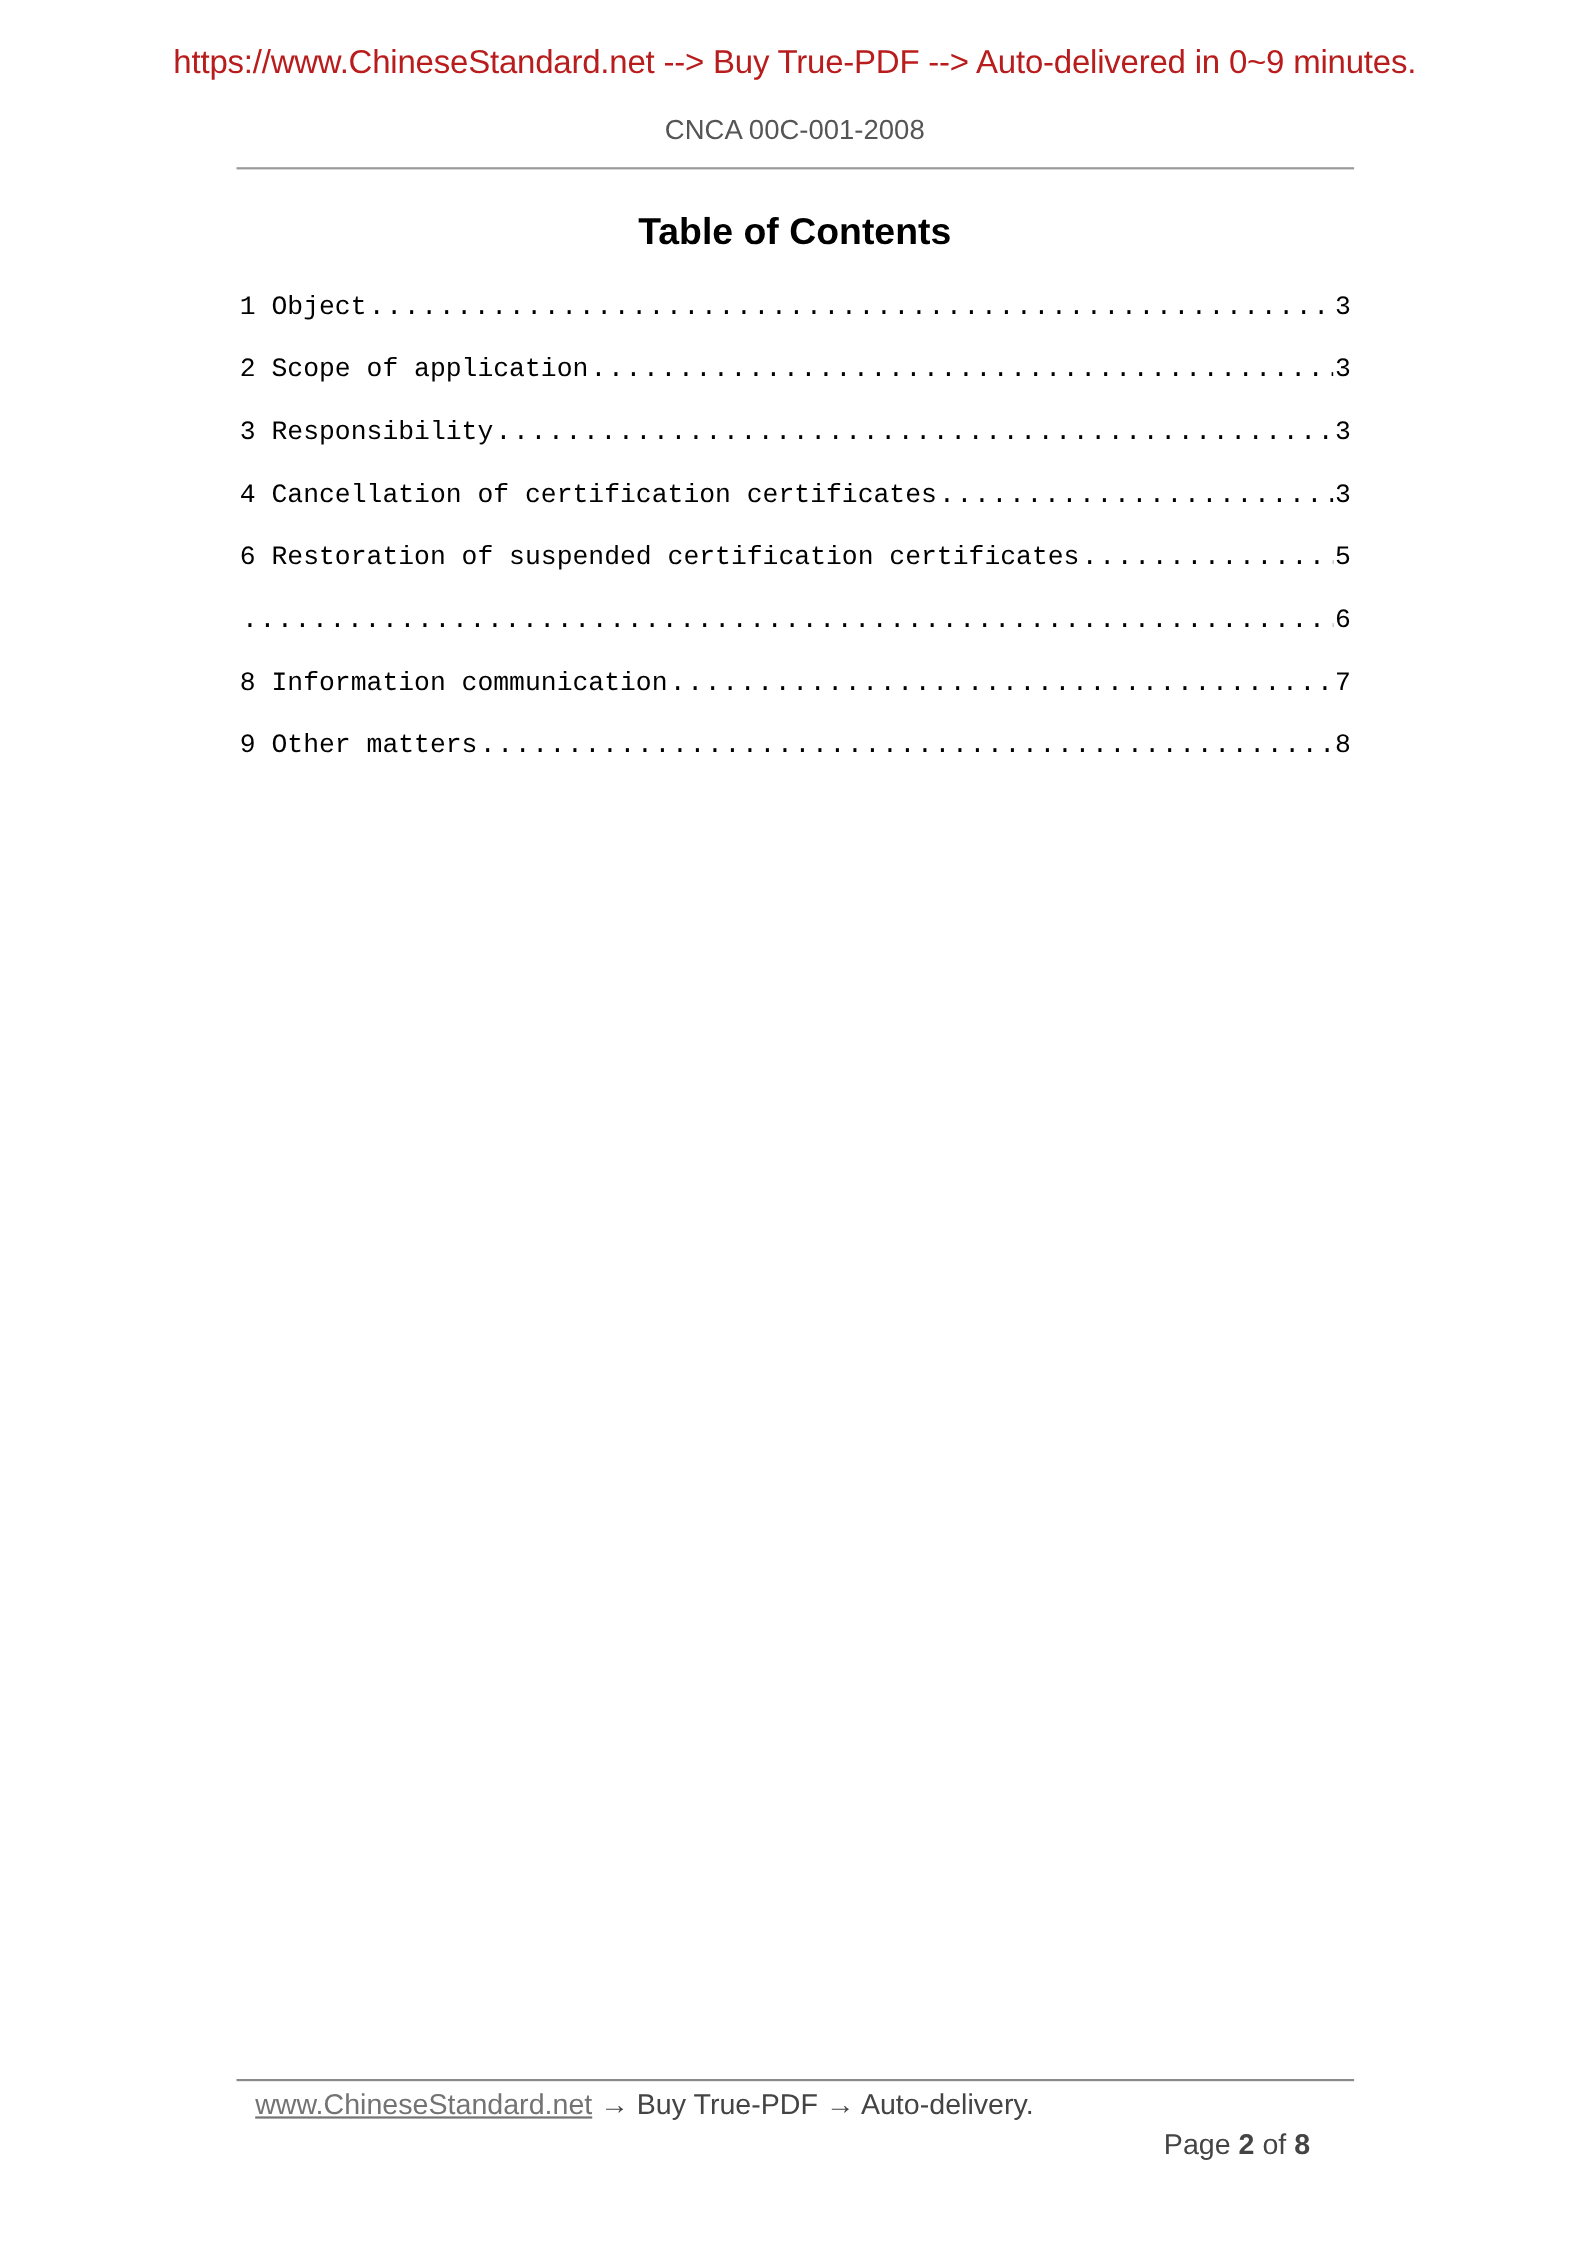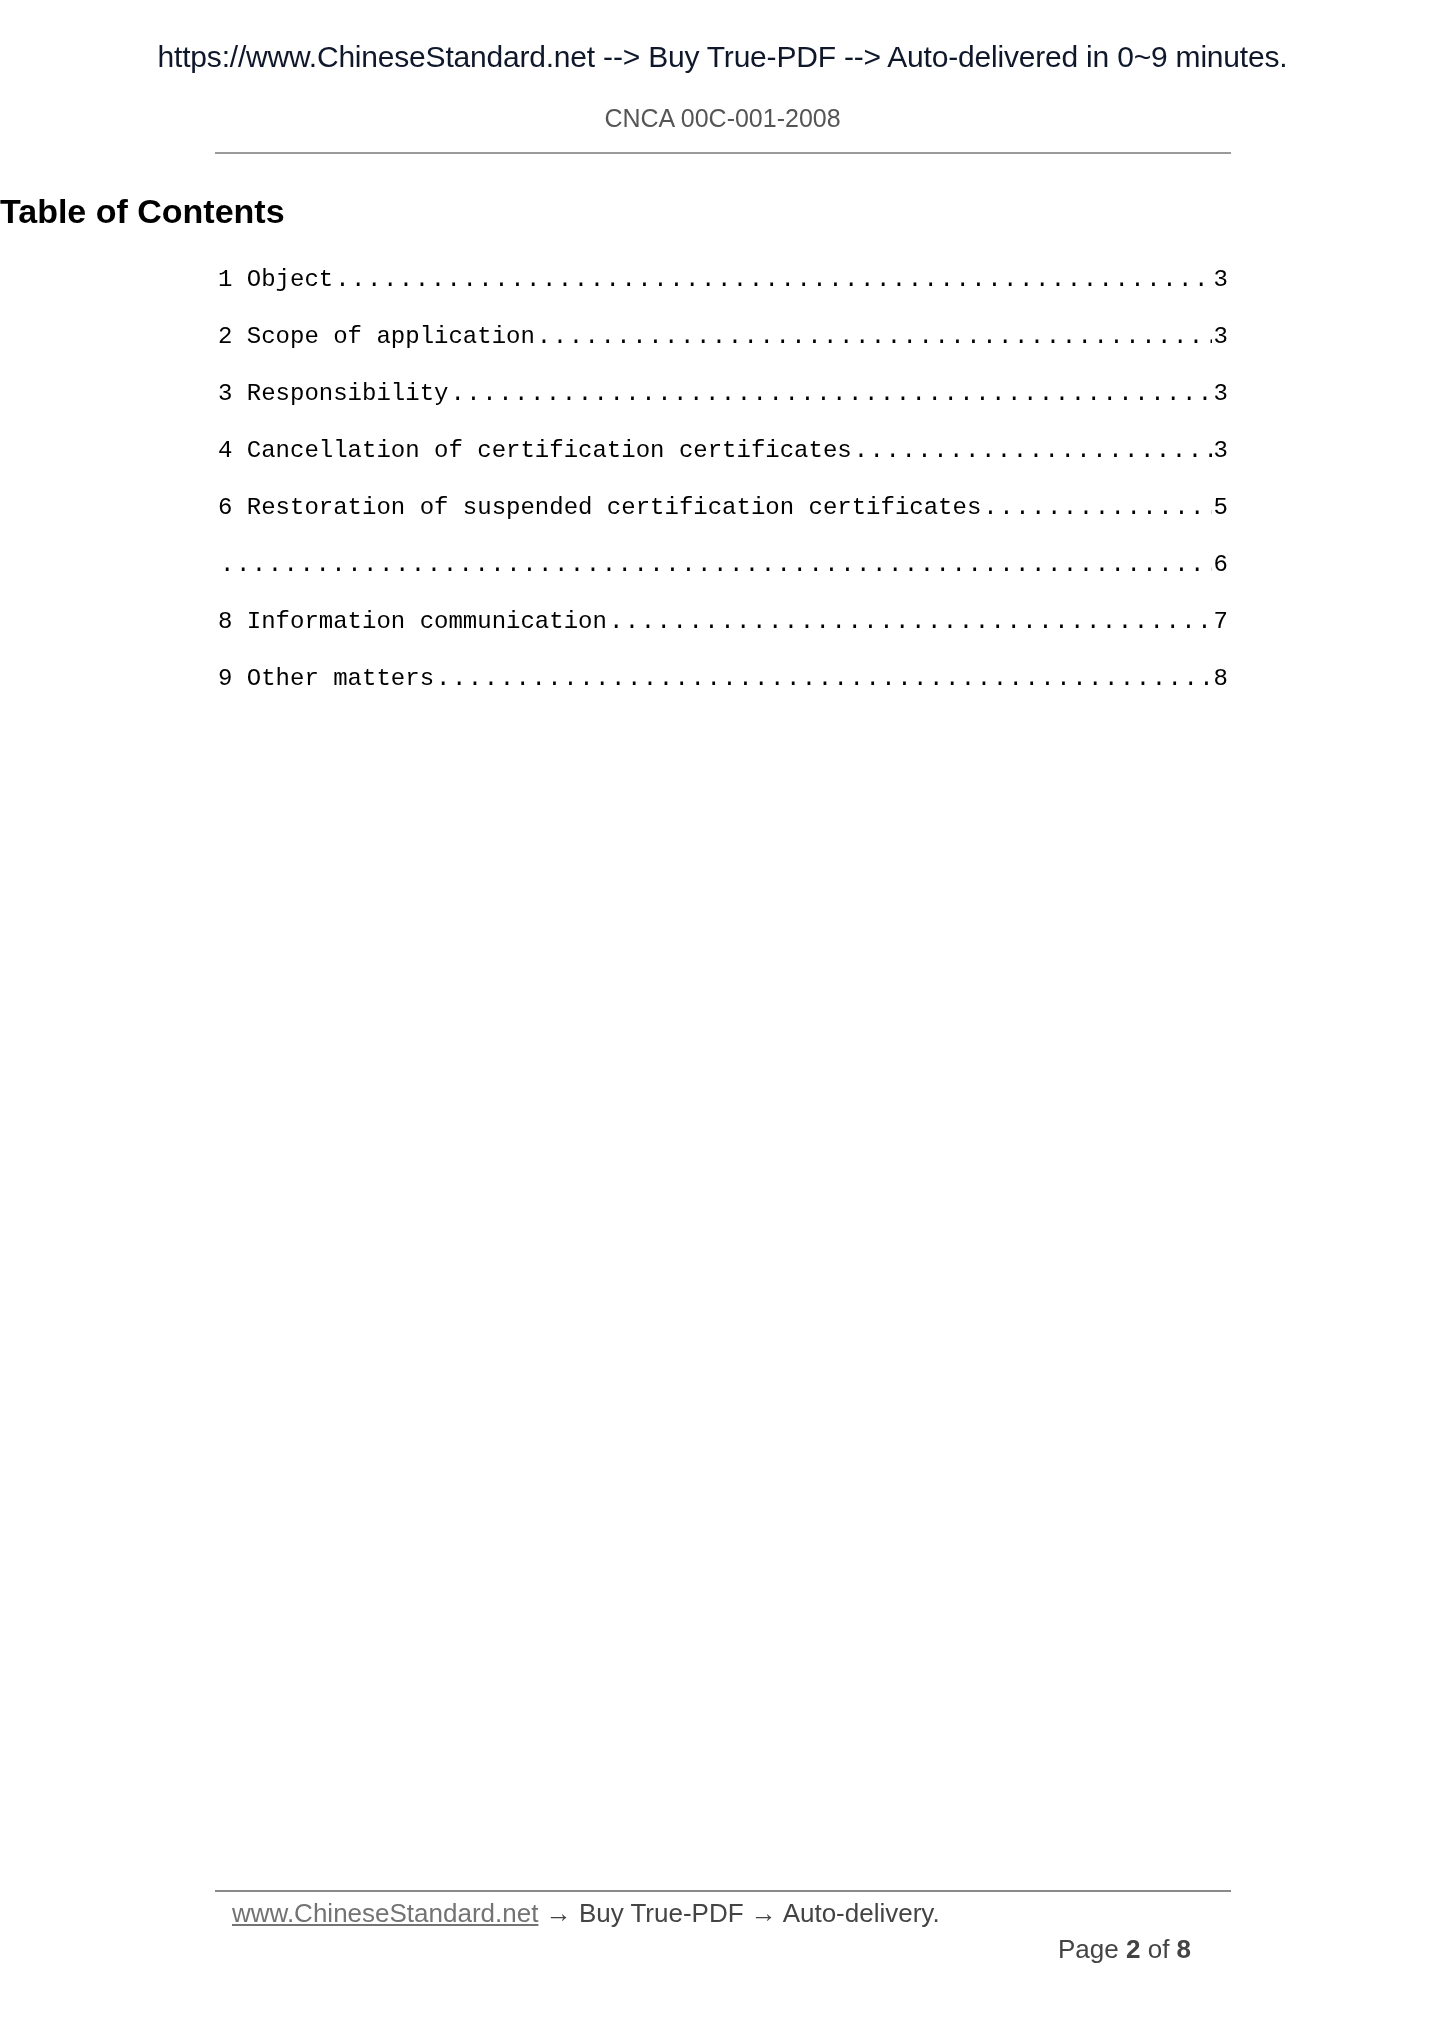--- a/index.html
+++ b/index.html
@@ -1,23 +1,23 @@
 <!DOCTYPE html>
 <html><head>
 <meta charset="utf-8">
 <style>
   html, body { margin: 0; padding: 0; background: #ffffff; }
   body { width: 1445px; height: 2044px; position: relative; overflow: hidden;
          font-family: "Liberation Sans", sans-serif; color: #000; }
   .top-banner { position: absolute; left: 0; width: 1445px; top: 40px; text-align: center;
-                font-size: 30px; color: #0f172a; letter-spacing: -0.2px; }
+                font-size: 30px; color: #b91c1c; letter-spacing: -0.2px; }
   .doc-code { position: absolute; left: 0; width: 1445px; top: 104px; text-align: center;
               font-size: 25px; color: #555; }
   .hr-top { position: absolute; left: 215px; width: 1016px; top: 152px; height: 2px; background: #9a9a9a; }
-  .toc-title { position: absolute; left: 0; width: 1445px; top: 192px; 
+  .toc-title { position: absolute; left: 0; width: 1445px; top: 192px; text-align: center;
                font-size: 34px; font-weight: bold; }
   .toc { position: absolute; left: 218px; width: 1010px; top: 262px; font-family: Liberation Mono, monospace; }
   .toc-row { display: flex; align-items: baseline; height: 57px; font-size: 24px; line-height: 36px; }
   .toc-label { white-space: nowrap; }
   .toc-dots { flex: 1; overflow: hidden; white-space: nowrap; margin: 0 2px; letter-spacing: 1.5px; color:#000; }
   .toc-dots::before { content: "................................................................................................................................................................................................................................"; }
   .toc-page { white-space: nowrap; text-align: right; }
   .hr-bottom { position: absolute; left: 215px; width: 1016px; top: 1890px; height: 2px; background: #8a8a8a; }
   .footer { position: absolute; left: 232px; top: 1898px; font-size: 26px; color: #444; white-space: nowrap; }
   .footer a { color: #737373; text-decoration: underline; }

